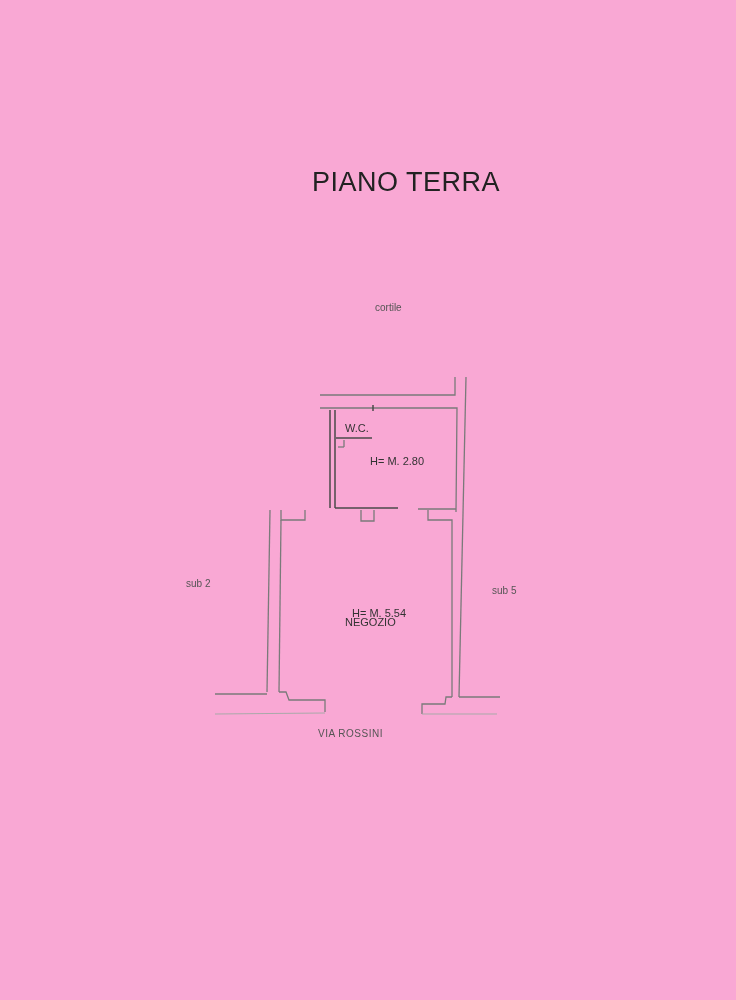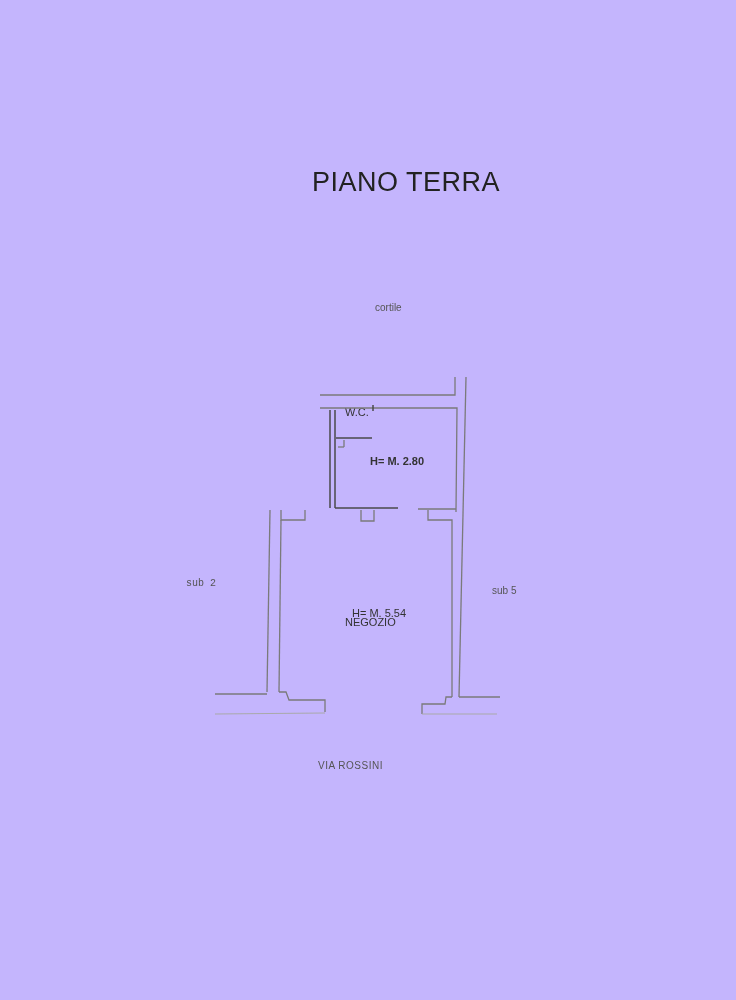--- a/index.html
+++ b/index.html
@@ -12,21 +12,21 @@
       height: 1000px;
       position: relative;
       overflow: hidden;
       font-family: "Liberation Sans", sans-serif;
       color: #1a1a1a;
     }
     .page {
       position: absolute;
       left: 0; top: 0;
       width: 736px; height: 1000px;
-      background: #c4b5fd;
+      background: #f9a8d4;
     }
     .title {
       position: absolute;
       left: 312px;
       top: 167px;
       font-size: 27px;
       letter-spacing: 0.5px;
       color: #222222;
       font-family: "Liberation Sans", sans-serif;
       white-space: nowrap;
@@ -61,26 +61,26 @@
     }
   </style>
 </head>
 <body>
 
 <div class="page">
 
   <div class="title">PIANO TERRA</div>
 
   <div class="lbl" style="left:375px; top:302px;text-align:center;">cortile</div>
-  <div class="lbl" style="left:186px; top:578px;font-family:Liberation Mono, monospace;">sub 2</div>
+  <div class="lbl" style="left:186px; top:578px;">sub 2</div>
   <div class="lbl" style="left:492px; top:585px;">sub 5</div>
-  <div class="lbl" style="left:318px; top:760px; letter-spacing:0.5px;">VIA ROSSINI</div>
+  <div class="lbl" style="left:318px; top:728px; letter-spacing:0.5px;">VIA ROSSINI</div>
 
-  <div class="lbl room" style="left:345px; top:406px;">W.C.</div>
-  <div class="lbl room" style="left:370px; top:455px;font-weight:bold;">H= M. 2.80</div>
+  <div class="lbl room" style="left:345px; top:422px;">W.C.</div>
+  <div class="lbl room" style="left:370px; top:455px;">H= M. 2.80</div>
   <div class="lbl room" style="left:345px; top:616px;">NEGOZIO</div>
   <div class="lbl room" style="left:352px; top:607px;">H= M. 5.54</div>
 
   <svg class="plan" width="736" height="1000" viewBox="0 0 736 1000">
 
     <polyline points="320,395 455,395 455,377"></polyline>
     <line x1="466" y1="377" x2="459" y2="697"></line>
     <polyline points="459,697 500,697"></polyline>
 
     <polyline points="320,408 457,408 456,512"></polyline>

